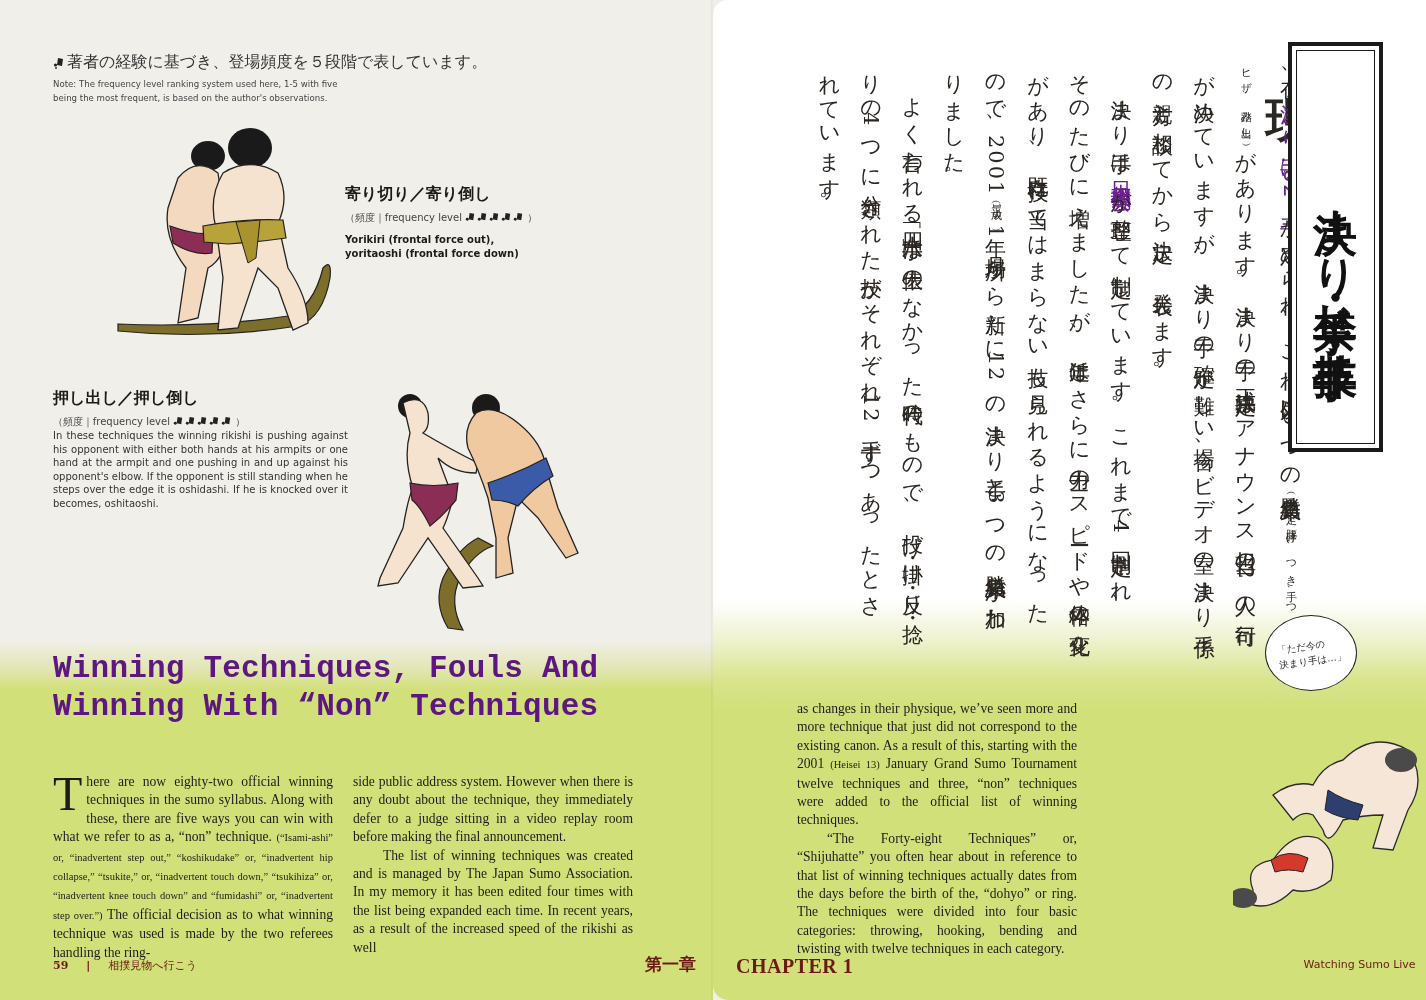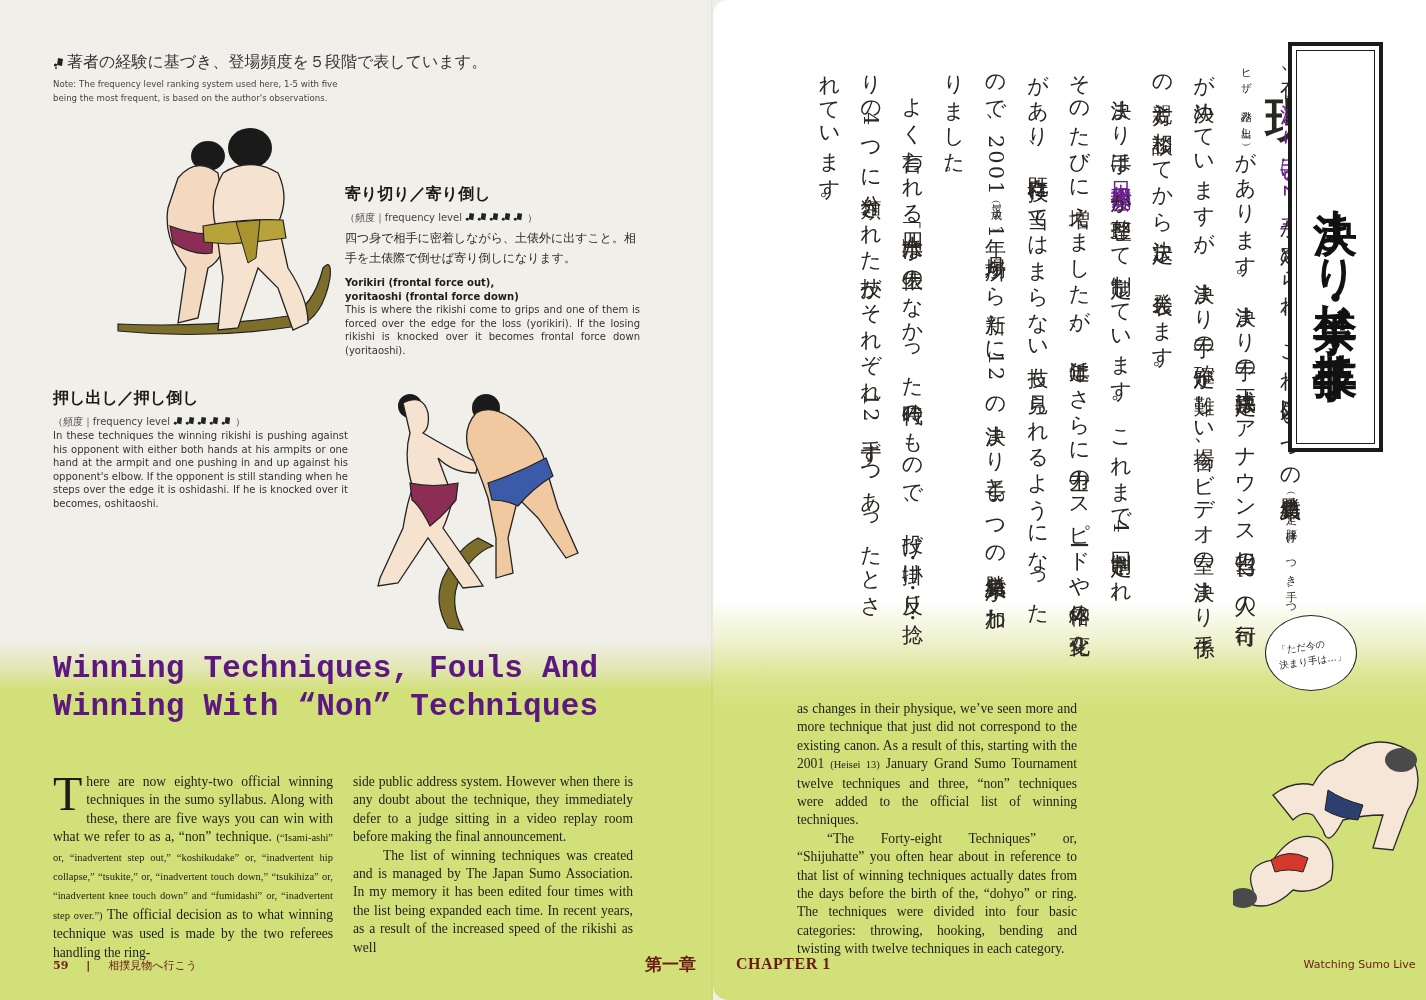--- a/index.html
+++ b/index.html
@@ -43,21 +43,21 @@
   .col3 { left: 797px; top: 700px; width: 280px; }
   .dropcap { float: left; font-size: 48px; line-height: 38px; margin: 2px 4px 0 0; font-family: "Liberation Serif", serif; }
   .small { font-size: 10.5px; }
   .indent { text-indent: 2.2em; display: block; }
 
   
   .footer-left { left: 53px; top: 958px; font-size: 11px; color: #6b1a14; white-space: nowrap; }
   .footer-left .num { font-family: "DejaVu Serif", serif; font-weight: bold; font-size: 11px; }
   .footer-left .sep { margin: 0 18px; font-weight: bold; }
   .chapter-jp { left: 645px; top: 953px; font-size: 17px; font-weight: bold; color: #6b1a14; white-space: nowrap; }
-  .chapter-en { left: 736px; top: 955px; font-family: "Liberation Serif", serif; font-weight: bold; font-size: 16px; color: #6b1a14; white-space: nowrap; letter-spacing: 0.5px; }
+  .chapter-en { left: 736px; top: 955px; font-family: "Liberation Serif", serif; font-weight: bold; font-size: 20px; color: #6b1a14; white-space: nowrap; letter-spacing: 0.5px; }
   .footer-right { right: 56px; top: 958px; font-size: 11px; color: #6b1a14; white-space: nowrap; }
   .footer-right .num { font-family: "DejaVu Serif", serif; font-weight: bold; }
   .footer-right .sep { margin: 0 18px; font-weight: bold; }
 
   
   .vert-wrap { position: absolute; left: 808px; top: 60px; width: 440px; height: 570px; }
   .vert-text { writing-mode: vertical-rl; font-family: "DejaVu Serif", serif; font-size: 21px; line-height: 41.5px; letter-spacing: 2px; color: #2a2622; height: 570px; white-space: normal; }
   .vert-text .p { display: block; }
   .vert-text .big { font-size: 48px; font-weight: bold; line-height: 48px; }
   .vert-text .hl { color: #6a1f8c; font-family: "DejaVu Sans", sans-serif; }
@@ -118,26 +118,24 @@
             <path d="M5 1 L10 2 L9 9 L4 8 Z" fill="#222"></path>
             <circle cx="2.5" cy="8" r="1.6" fill="#222"></circle>
           </svg>
         <svg class="paw" viewBox="0 0 12 12">
             <path d="M5 1 L10 2 L9 9 L4 8 Z" fill="#222"></path>
             <circle cx="2.5" cy="8" r="1.6" fill="#222"></circle>
           </svg>
       </span>
       <span>）</span>
     </div>
-    <div class="tech-jp">四つ身で相手に密着しながら、土俵外に出すこと。相手を土俵際で倒せば寄り倒しになります。</div>
     <div class="tech-en-head">
       <div>Yorikiri (frontal force out),</div>
       <div>yoritaoshi (frontal force down)</div>
     </div>
-    <div class="tech-en-body">This is where the rikishi come to grips and one of them is forced over the edge for the loss (yorikiri). If the losing rikishi is knocked over it becomes frontal force down (yoritaoshi).</div>
   </div>
 
   <svg class="illus" style="left:368px; top:388px;" width="230" height="250" viewBox="0 0 230 250">
     <path d="M110 150 Q90 160 75 190 Q65 215 80 240 L95 242 Q80 215 92 190 Q105 165 125 158 Z" fill="#7d6e2c" stroke="#222" stroke-width="1.2"></path>
     <ellipse cx="42" cy="18" rx="12" ry="12" fill="#1a1a1a"></ellipse>
     <path d="M35 15 Q55 5 60 25 Q62 40 55 45 Q80 60 110 75 L108 85 Q85 85 70 70 L85 110 Q80 130 75 140 L110 190 L115 198 L95 200 L60 150 L30 195 L10 198 L12 190 L35 140 Q40 110 45 100 Q35 70 42 45 Z" fill="#f6e3cf" stroke="#222" stroke-width="1.3"></path>
     <path d="M42 95 Q65 100 90 95 L88 112 Q75 128 62 138 Q52 118 44 112 Z" fill="#8b2d55" stroke="#222" stroke-width="1.2"></path>
     <ellipse cx="118" cy="20" rx="14" ry="14" fill="#1a1a1a"></ellipse>
     <path d="M108 25 Q125 15 150 35 Q175 55 178 80 L190 120 L210 165 L198 170 L170 130 L150 110 L140 150 L145 185 L128 190 L128 150 L120 110 Q110 80 100 60 Q95 40 108 25 Z" fill="#f0c9a0" stroke="#222" stroke-width="1.3"></path>
     <path d="M120 95 Q150 85 178 70 L185 88 Q165 100 150 118 Q138 112 124 112 Z" fill="#3b5ba8" stroke="#222" stroke-width="1.2"></path>

